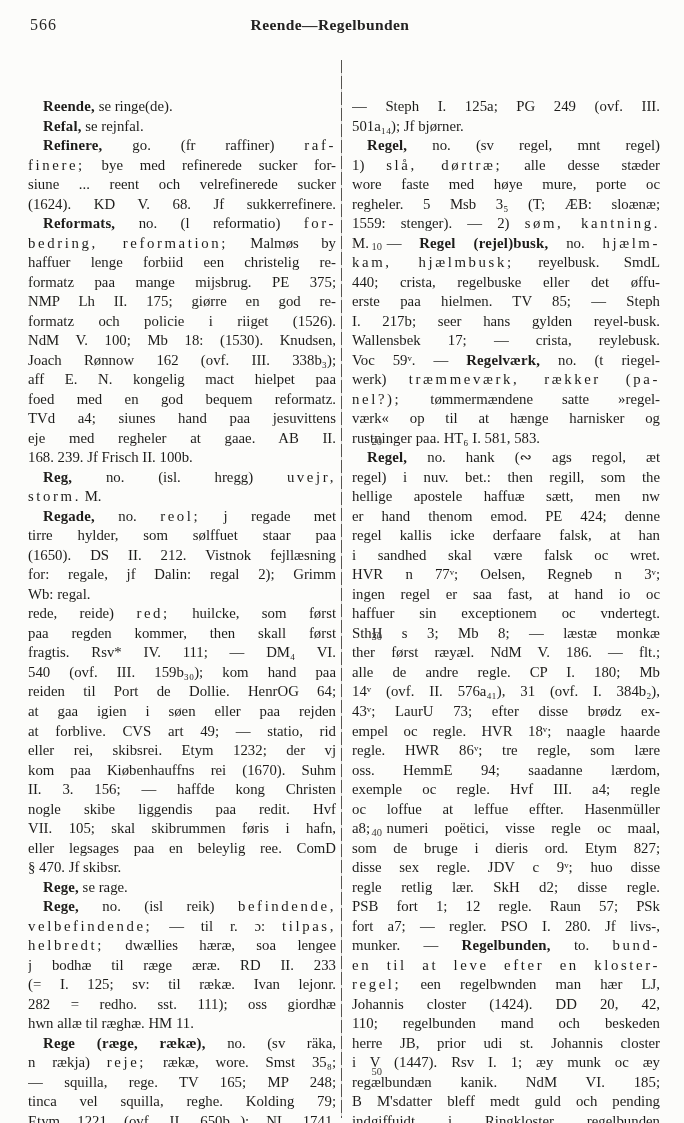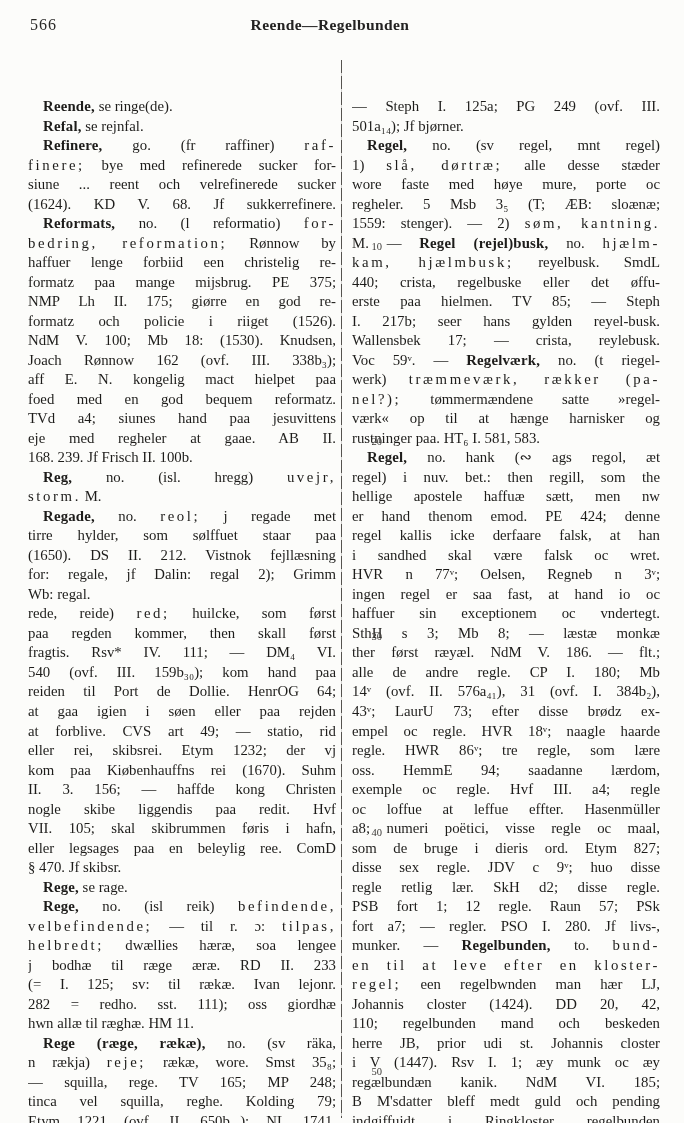--- a/index.html
+++ b/index.html
@@ -44,21 +44,21 @@
   <div class="hdr-title">Reende—Regelbunden</div>
   <div class="divider"></div>
   <div class="col col-left" id="col-left">
       <div class="tl ind"><span class="b">Reende,</span><span> se ringe(de).</span></div>
       <div class="tl ind"><span class="b">Refal,</span><span> se rejnfal.</span></div>
       <div class="tl j ind"><span class="b">Refinere,</span><span> go. (fr raffiner) </span><span class="s">raf-</span></div>
       <div class="tl j"><span class="s">finere;</span><span> bye med refinerede sucker for-</span></div>
       <div class="tl j"><span>siune ... reent och velrefinerede sucker</span></div>
       <div class="tl j"><span>(1624). KD V. 68. Jf sukkerrefinere.</span></div>
       <div class="tl j ind"><span class="b">Reformats,</span><span> no. (l reformatio) </span><span class="s">for-</span></div>
-      <div class="tl j"><span class="s">bedring, reformation;</span><span> Rønnow by</span></div>
+      <div class="tl j"><span class="s">bedring, reformation;</span><span> Malmøs by</span></div>
       <div class="tl j"><span>haffuer lenge forbiid een christelig re-</span></div>
       <div class="tl j"><span>formatz paa mange mijsbrug. PE 375;</span></div>
       <div class="tl j"><span>NMP Lh II. 175; giørre en god re-</span></div>
       <div class="tl j"><span>formatz och policie i riiget (1526).</span></div>
       <div class="tl j"><span>NdM V. 100; Mb 18: (1530). Knudsen,</span></div>
       <div class="tl j"><span>Joach Rønnow 162 (ovf. III. 338b₃);</span></div>
       <div class="tl j"><span>aff E. N. kongelig mact hielpet paa</span></div>
       <div class="tl j"><span>foed med en god bequem reformatz.</span></div>
       <div class="tl j"><span>TVd a4; siunes hand paa jesuvittens</span></div>
       <div class="tl j"><span>eje med regheler at gaae. AB II.</span></div>

